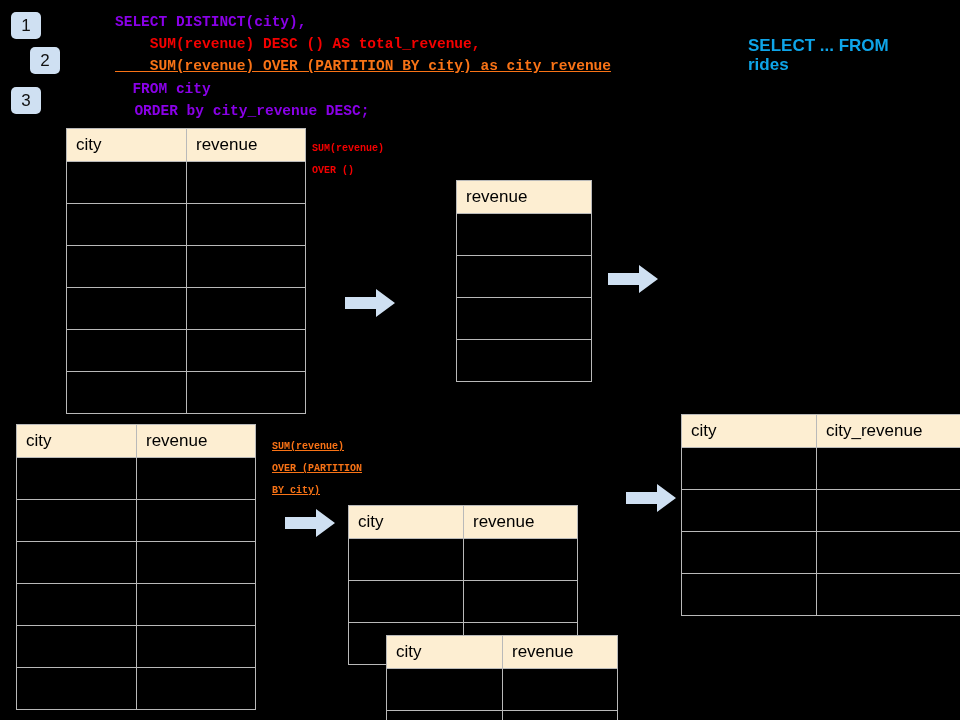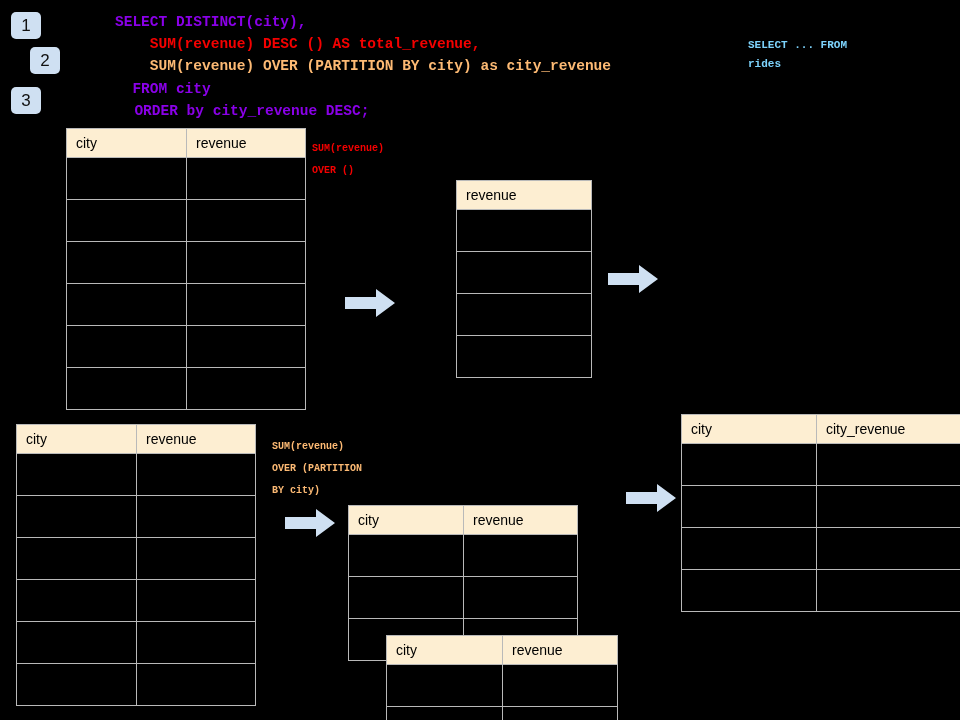--- a/index.html
+++ b/index.html
@@ -36,58 +36,58 @@
     font-family: "Liberation Mono", monospace;
     font-size: 14.5px;
     font-weight: bold;
     white-space: pre;
     letter-spacing: 0px;
     line-height: 22px;
     margin-left: 31px;
   }
   .c-purple { color: #8a00e8; }
   .c-red    { color: #f40000; }
-  .c-green  { color: #fdba74; }
+  .c-green  { color: #f97316; text-decoration: underline; }
 
   
   .anno {
     position: absolute;
     font-family: "Liberation Mono", monospace;
     font-size: 10px;
     font-weight: bold;
     white-space: pre;
     line-height: 22px;
   }
   .anno-sm {
     position: absolute;
-    font-family: Liberation Mono, monospace;
-    font-size: 11px;
+    font-family: Liberation Sans, sans-serif;
+    font-size: 17px;
     font-weight: bold;
     white-space: pre;
     line-height: 19px;
-    color: #7dd3fc;
+    color: #0ea5e9;
   }
 
   
   .tbl {
     position: absolute;
     border-collapse: collapse;
     table-layout: fixed;
     background: #000000;
     font-family: "Liberation Sans", sans-serif;
   }
   .tbl th, .tbl td {
     border: 1px solid #b9b9b9;
     padding: 0;
     margin: 0;
   }
   .tbl th {
     background: #fdeed2;
     color: #000000;
-    font-size: 14px;
+    font-size: 17px;
     font-weight: normal;
     text-align: left;
     padding: 6px 0 6px 9px;
     height: 24px;
     box-sizing: border-box;
   }
   .tbl td {
     background: #000000;
     height: 41px;
   }

